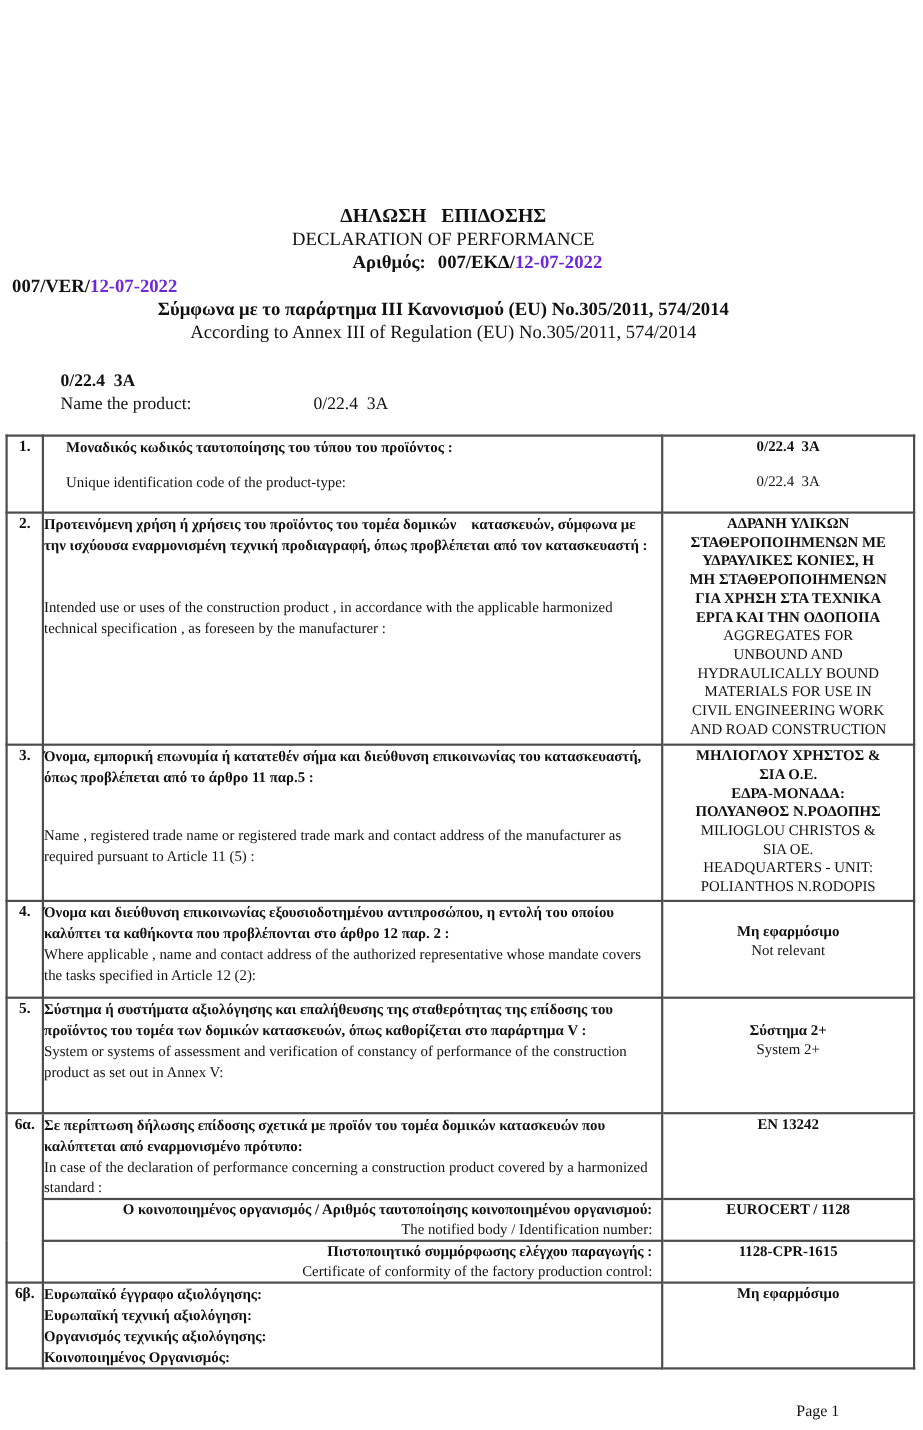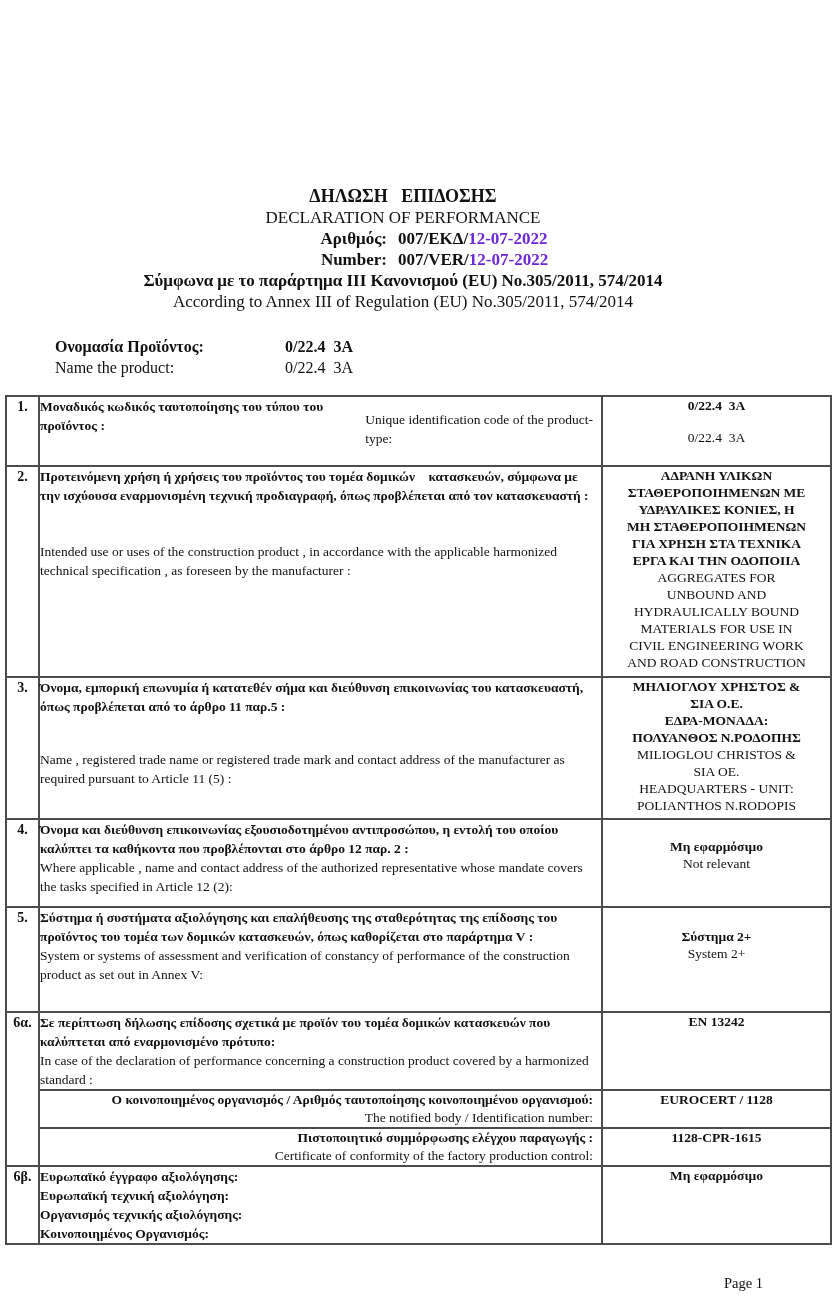--- a/index.html
+++ b/index.html
@@ -64,21 +64,21 @@
     font-weight: bold;
     line-height: 17px;
     vertical-align: middle;
     padding: 3px 4px;
   }
   td.val-cell .v-gr { font-weight: bold; white-space: pre-line; }
   td.val-cell .v-en { font-weight: normal; white-space: pre-line; }
   td.val-cell .v-plain { white-space: pre; }
 
   
-  .r1 .desc-inner { display: flex; flex-direction: row; }
+  .r1 .desc-inner { display: flex; flex-direction: column; padding-left: 20px; }
   .r1 .desc-inner .en { margin-top: 13px; }
   .r1-val { display: flex; flex-direction: column; justify-content: center; gap: 15px; height: 100%; }
   .r2 .desc-inner .en { margin-top: 37px; }
   .r3 .desc-inner .en { margin-top: 34px; }
   .val-split { display: flex; flex-direction: column; justify-content: space-between; height: 100%; }
   .r4-val { padding: 18px 0 10px 0; }
   .r5-val { padding: 20px 0 12px 0; }
   .r6b-lines div { font-weight: bold; }
 
   
@@ -95,30 +95,28 @@
 <div class="page">
 
   <div class="doc-header">
     <div class="title-gr">ΔΗΛΩΣΗ   ΕΠΙΔΟΣΗΣ</div>
     <div class="title-en">DECLARATION OF PERFORMANCE</div>
     <div class="num-line">
       <span class="num-label">Αριθμός:</span>
       <span class="num-value"><span>007/ΕΚΔ/</span><span class="date-blue">12-07-2022</span></span>
     </div>
     <div class="num-line">
-      <span class="num-label">Number:</span>
       <span class="num-value"><span>007/VER/</span><span class="date-blue">12-07-2022</span></span>
     </div>
     <div class="reg-gr">Σύμφωνα με το παράρτημα III Κανονισμού (EU) No.305/2011, 574/2014</div>
     <div class="reg-en">According to Annex III of Regulation (EU) No.305/2011, 574/2014</div>
   </div>
 
   <div class="product-block">
     <div class="product-row bold">
-      <span class="p-label">Ονομασία Προϊόντος:</span>
       <span class="p-value">0/22.4  3A</span>
     </div>
     <div class="product-row">
       <span class="p-label">Name the product:</span>
       <span class="p-value">0/22.4  3A</span>
     </div>
   </div>
 
   <table class="dop">
     <colgroup>

